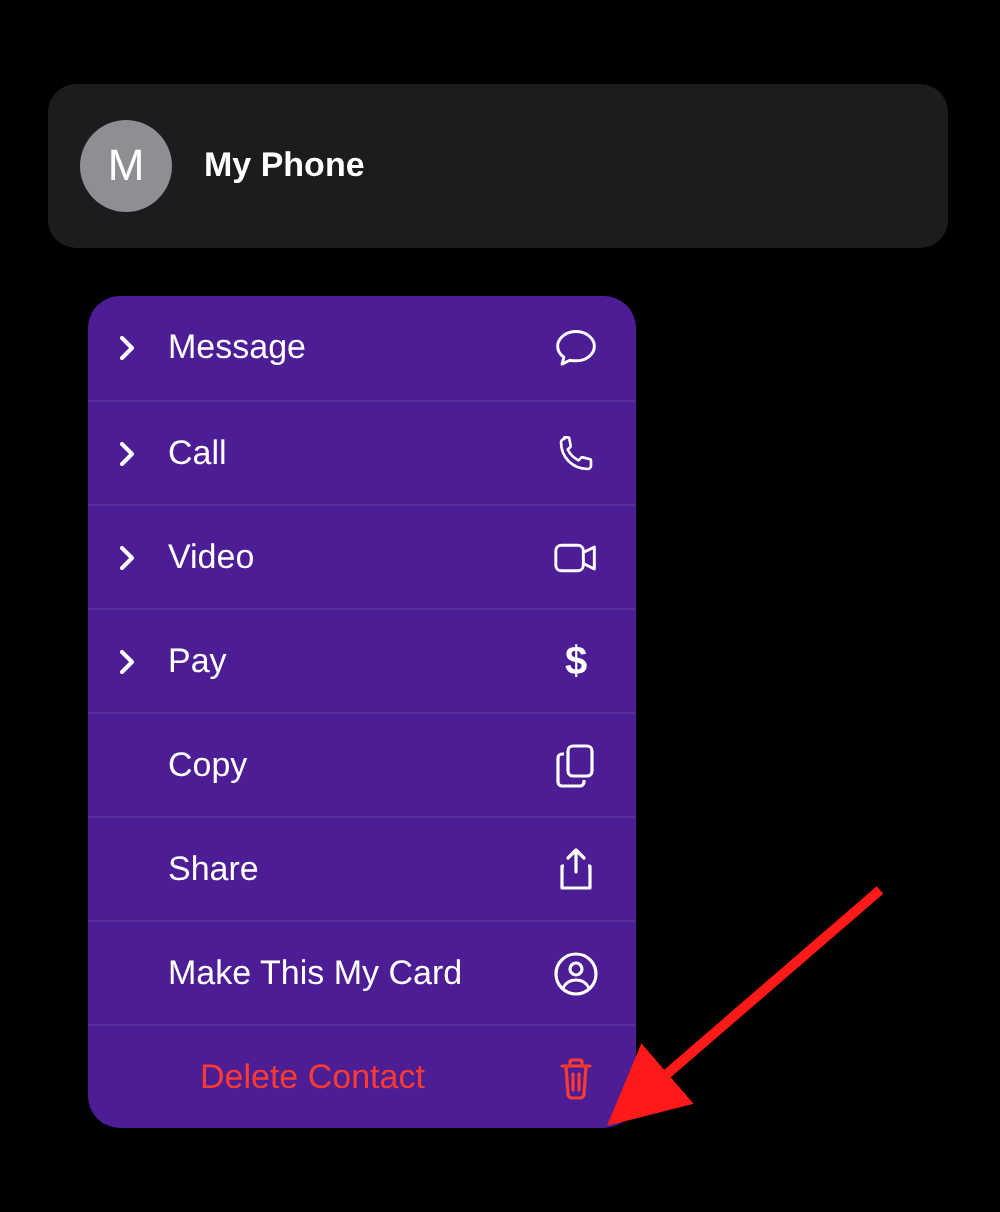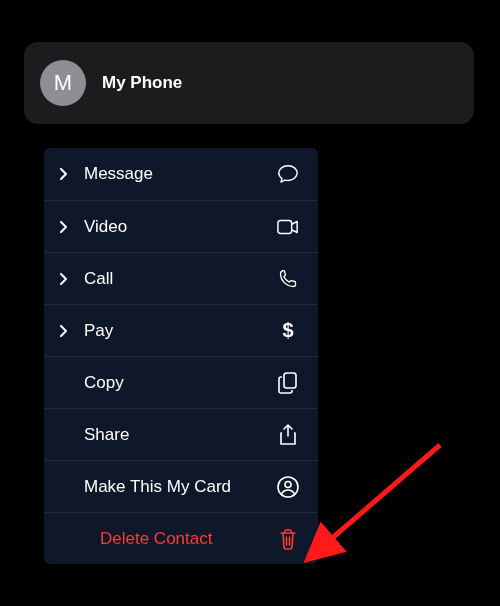--- a/index.html
+++ b/index.html
@@ -41,22 +41,22 @@
       color: #fff;
       font-size: 17px;
       font-weight: 700;
     }
 
     .menu {
       position: absolute;
       top: 148px;
       left: 44px;
       width: 274px;
-      background: #0f172a;
-      border-radius: 6px;
+      background: #4c1d95;
+      border-radius: 16px;
       overflow: hidden;
     }
     .menu-item {
       height: 52px;
       display: flex;
       align-items: center;
       padding: 0 18px 0 16px;
       border-top: 1px solid rgba(255,255,255,0.08);
       position: relative;
     }
@@ -119,39 +119,39 @@
         </svg>
     </span>
   </div>
 
   <div class="menu-item">
     <span class="chevron">
       <svg width="8" height="12" viewBox="0 0 8 12">
           <path d="M1 1 L6 6 L1 11" stroke="#fff" stroke-width="2" fill="none" stroke-linecap="round" stroke-linejoin="round"></path>
         </svg>
     </span>
+    <span class="label">Call</span>
+    <span class="icon">
+      <svg width="20" height="20" viewBox="0 0 24 24">
+          <path d="M5 3c-1 0-2 1-2 2 0 9 7 16 16 16 1 0 2-1 2-2v-3c0-.6-.4-1-1-1l-4-1c-.4-.1-.8 0-1 .3l-1.5 1.5c-3-1.5-5-3.5-6.5-6.5L8.5 8c.3-.3.4-.7.3-1L8 3c0-.6-.4-1-1-1H5z" fill="none" stroke="currentColor" stroke-width="1.6" stroke-linejoin="round"></path>
+        </svg>
+    </span>
+  </div>
+
+  <div class="menu-item">
+    <span class="chevron">
+      <svg width="8" height="12" viewBox="0 0 8 12">
+          <path d="M1 1 L6 6 L1 11" stroke="#fff" stroke-width="2" fill="none" stroke-linecap="round" stroke-linejoin="round"></path>
+        </svg>
+    </span>
     <span class="label">Video</span>
     <span class="icon">
       <svg width="22" height="16" viewBox="0 0 24 16">
           <rect x="1" y="1" width="15" height="14" rx="3" fill="none" stroke="currentColor" stroke-width="1.6"></rect>
           <path d="M16 5 L22 2 V14 L16 11" fill="none" stroke="currentColor" stroke-width="1.6" stroke-linejoin="round"></path>
-        </svg>
-    </span>
-  </div>
-
-  <div class="menu-item">
-    <span class="chevron">
-      <svg width="8" height="12" viewBox="0 0 8 12">
-          <path d="M1 1 L6 6 L1 11" stroke="#fff" stroke-width="2" fill="none" stroke-linecap="round" stroke-linejoin="round"></path>
-        </svg>
-    </span>
-    <span class="label">Call</span>
-    <span class="icon">
-      <svg width="20" height="20" viewBox="0 0 24 24">
-          <path d="M5 3c-1 0-2 1-2 2 0 9 7 16 16 16 1 0 2-1 2-2v-3c0-.6-.4-1-1-1l-4-1c-.4-.1-.8 0-1 .3l-1.5 1.5c-3-1.5-5-3.5-6.5-6.5L8.5 8c.3-.3.4-.7.3-1L8 3c0-.6-.4-1-1-1H5z" fill="none" stroke="currentColor" stroke-width="1.6" stroke-linejoin="round"></path>
         </svg>
     </span>
   </div>
 
   <div class="menu-item">
     <span class="chevron">
       <svg width="8" height="12" viewBox="0 0 8 12">
           <path d="M1 1 L6 6 L1 11" stroke="#fff" stroke-width="2" fill="none" stroke-linecap="round" stroke-linejoin="round"></path>
         </svg>
     </span>

